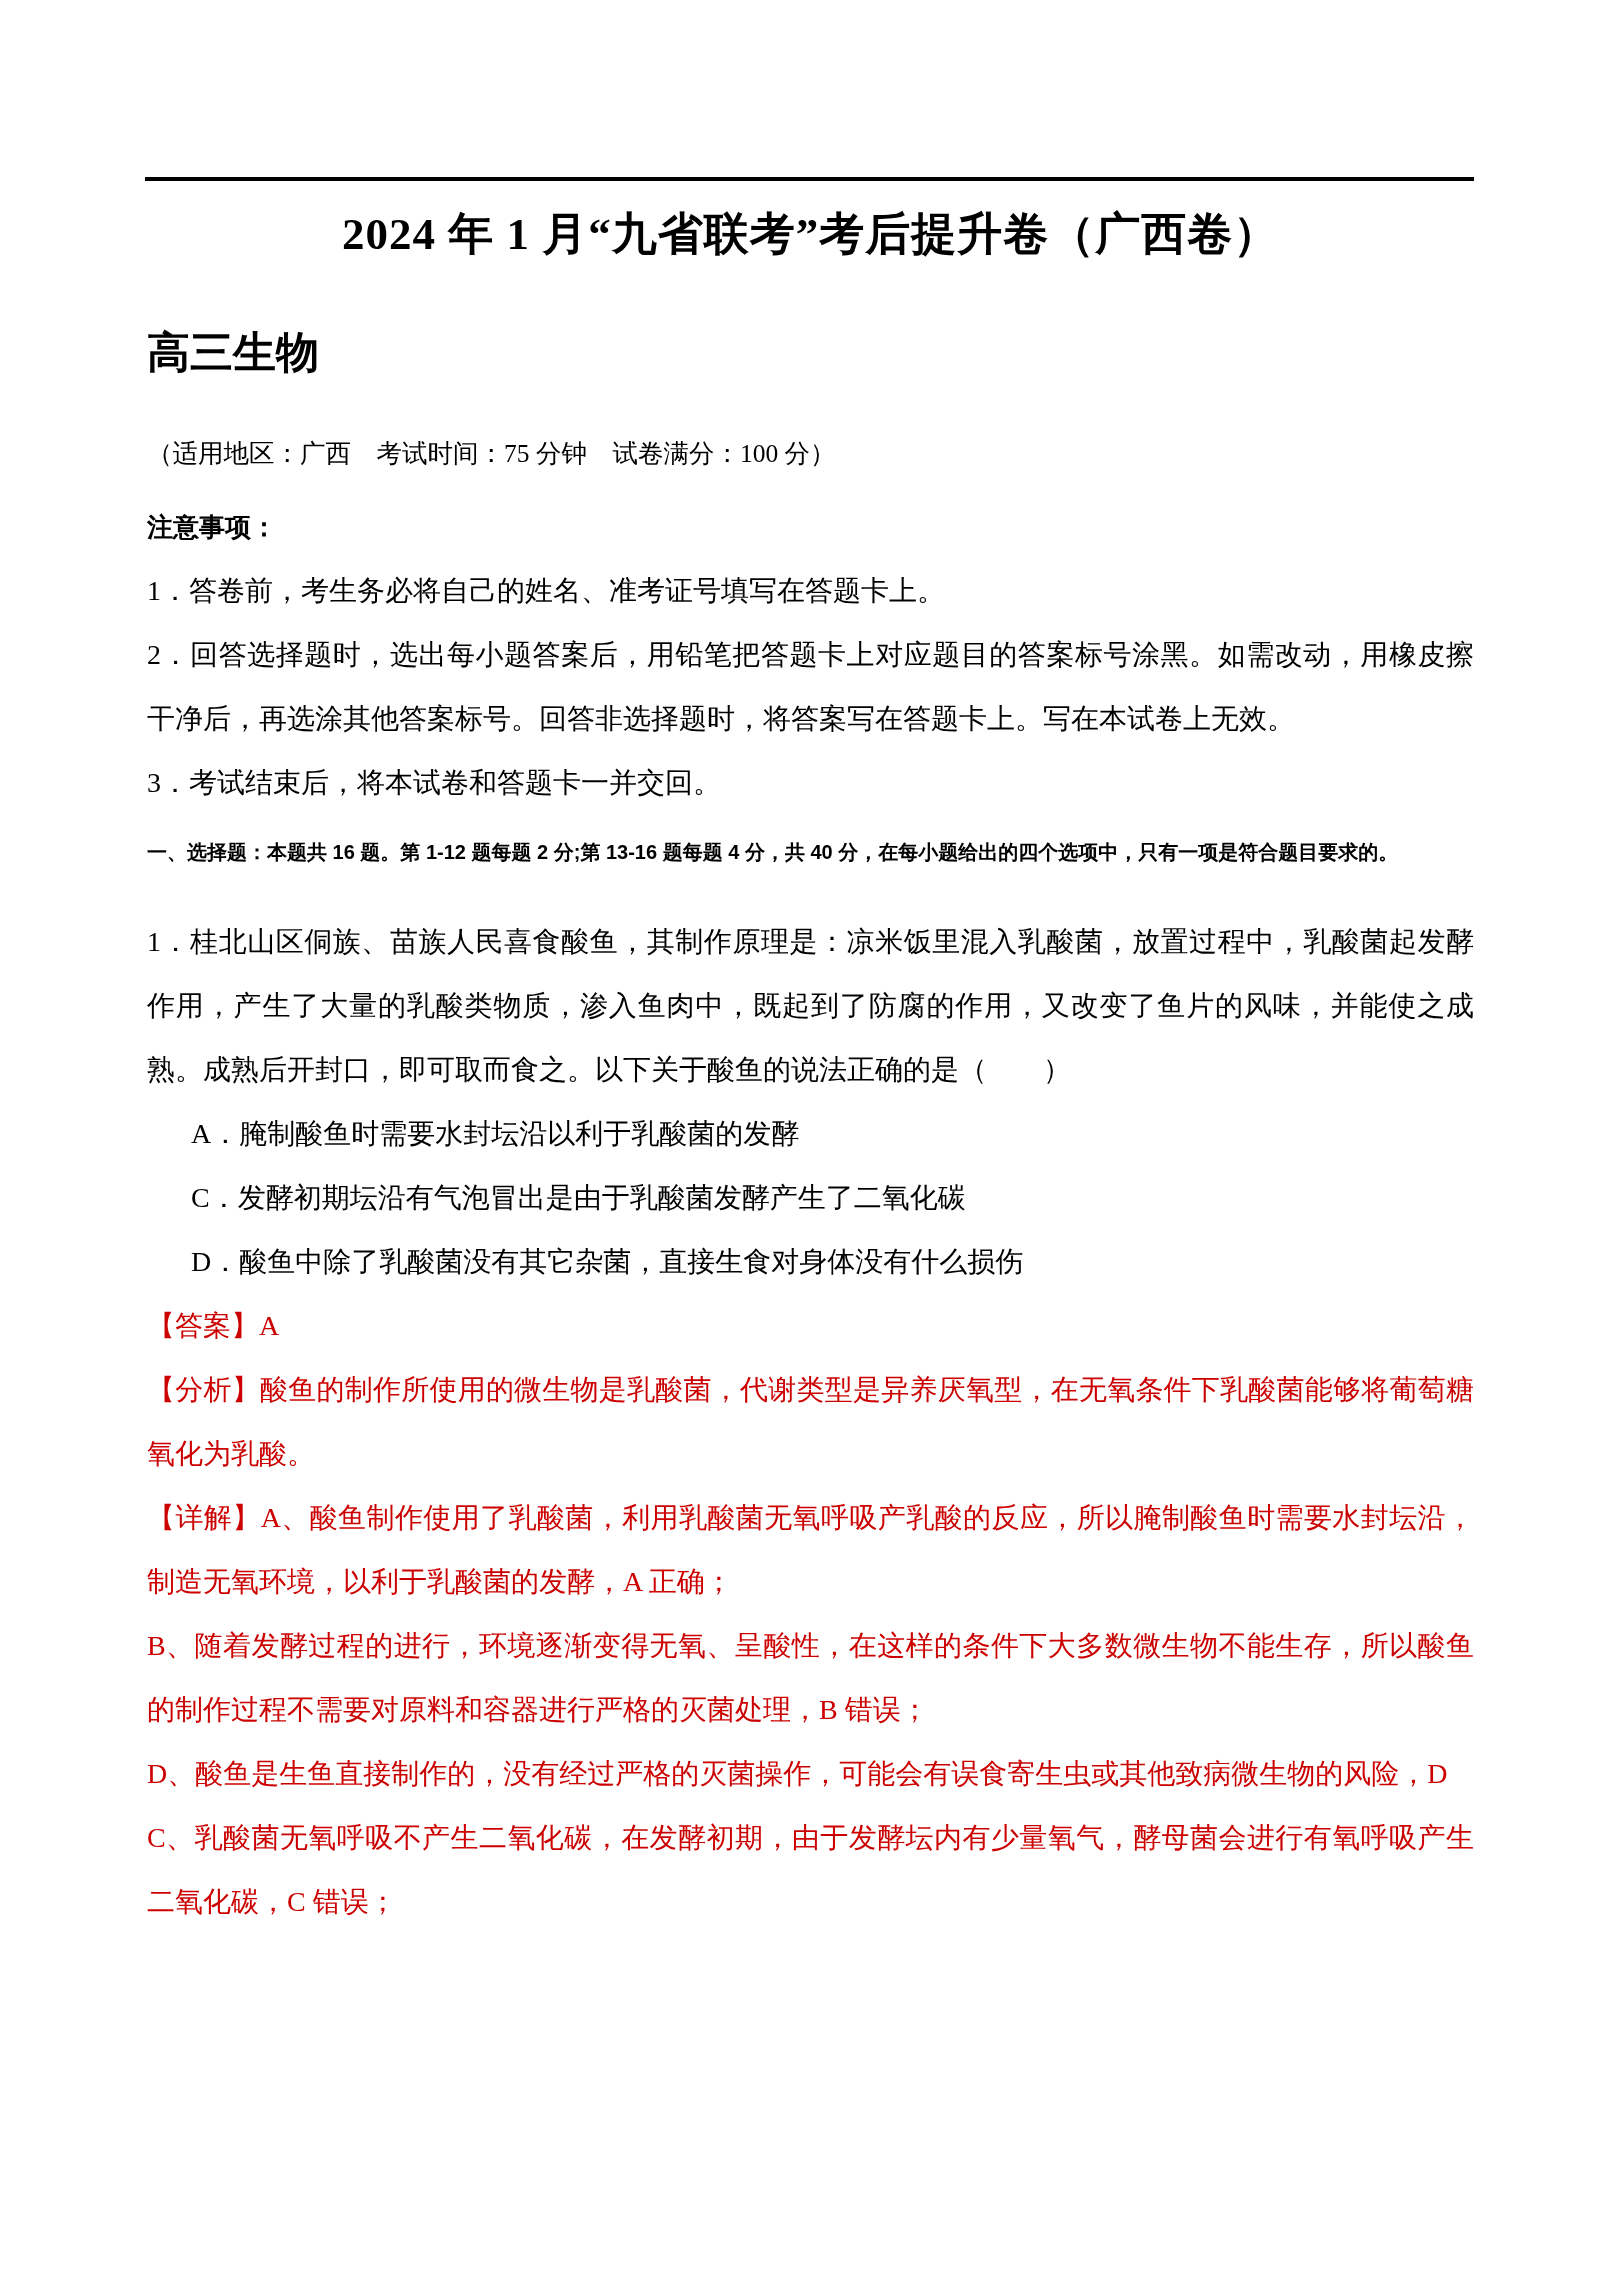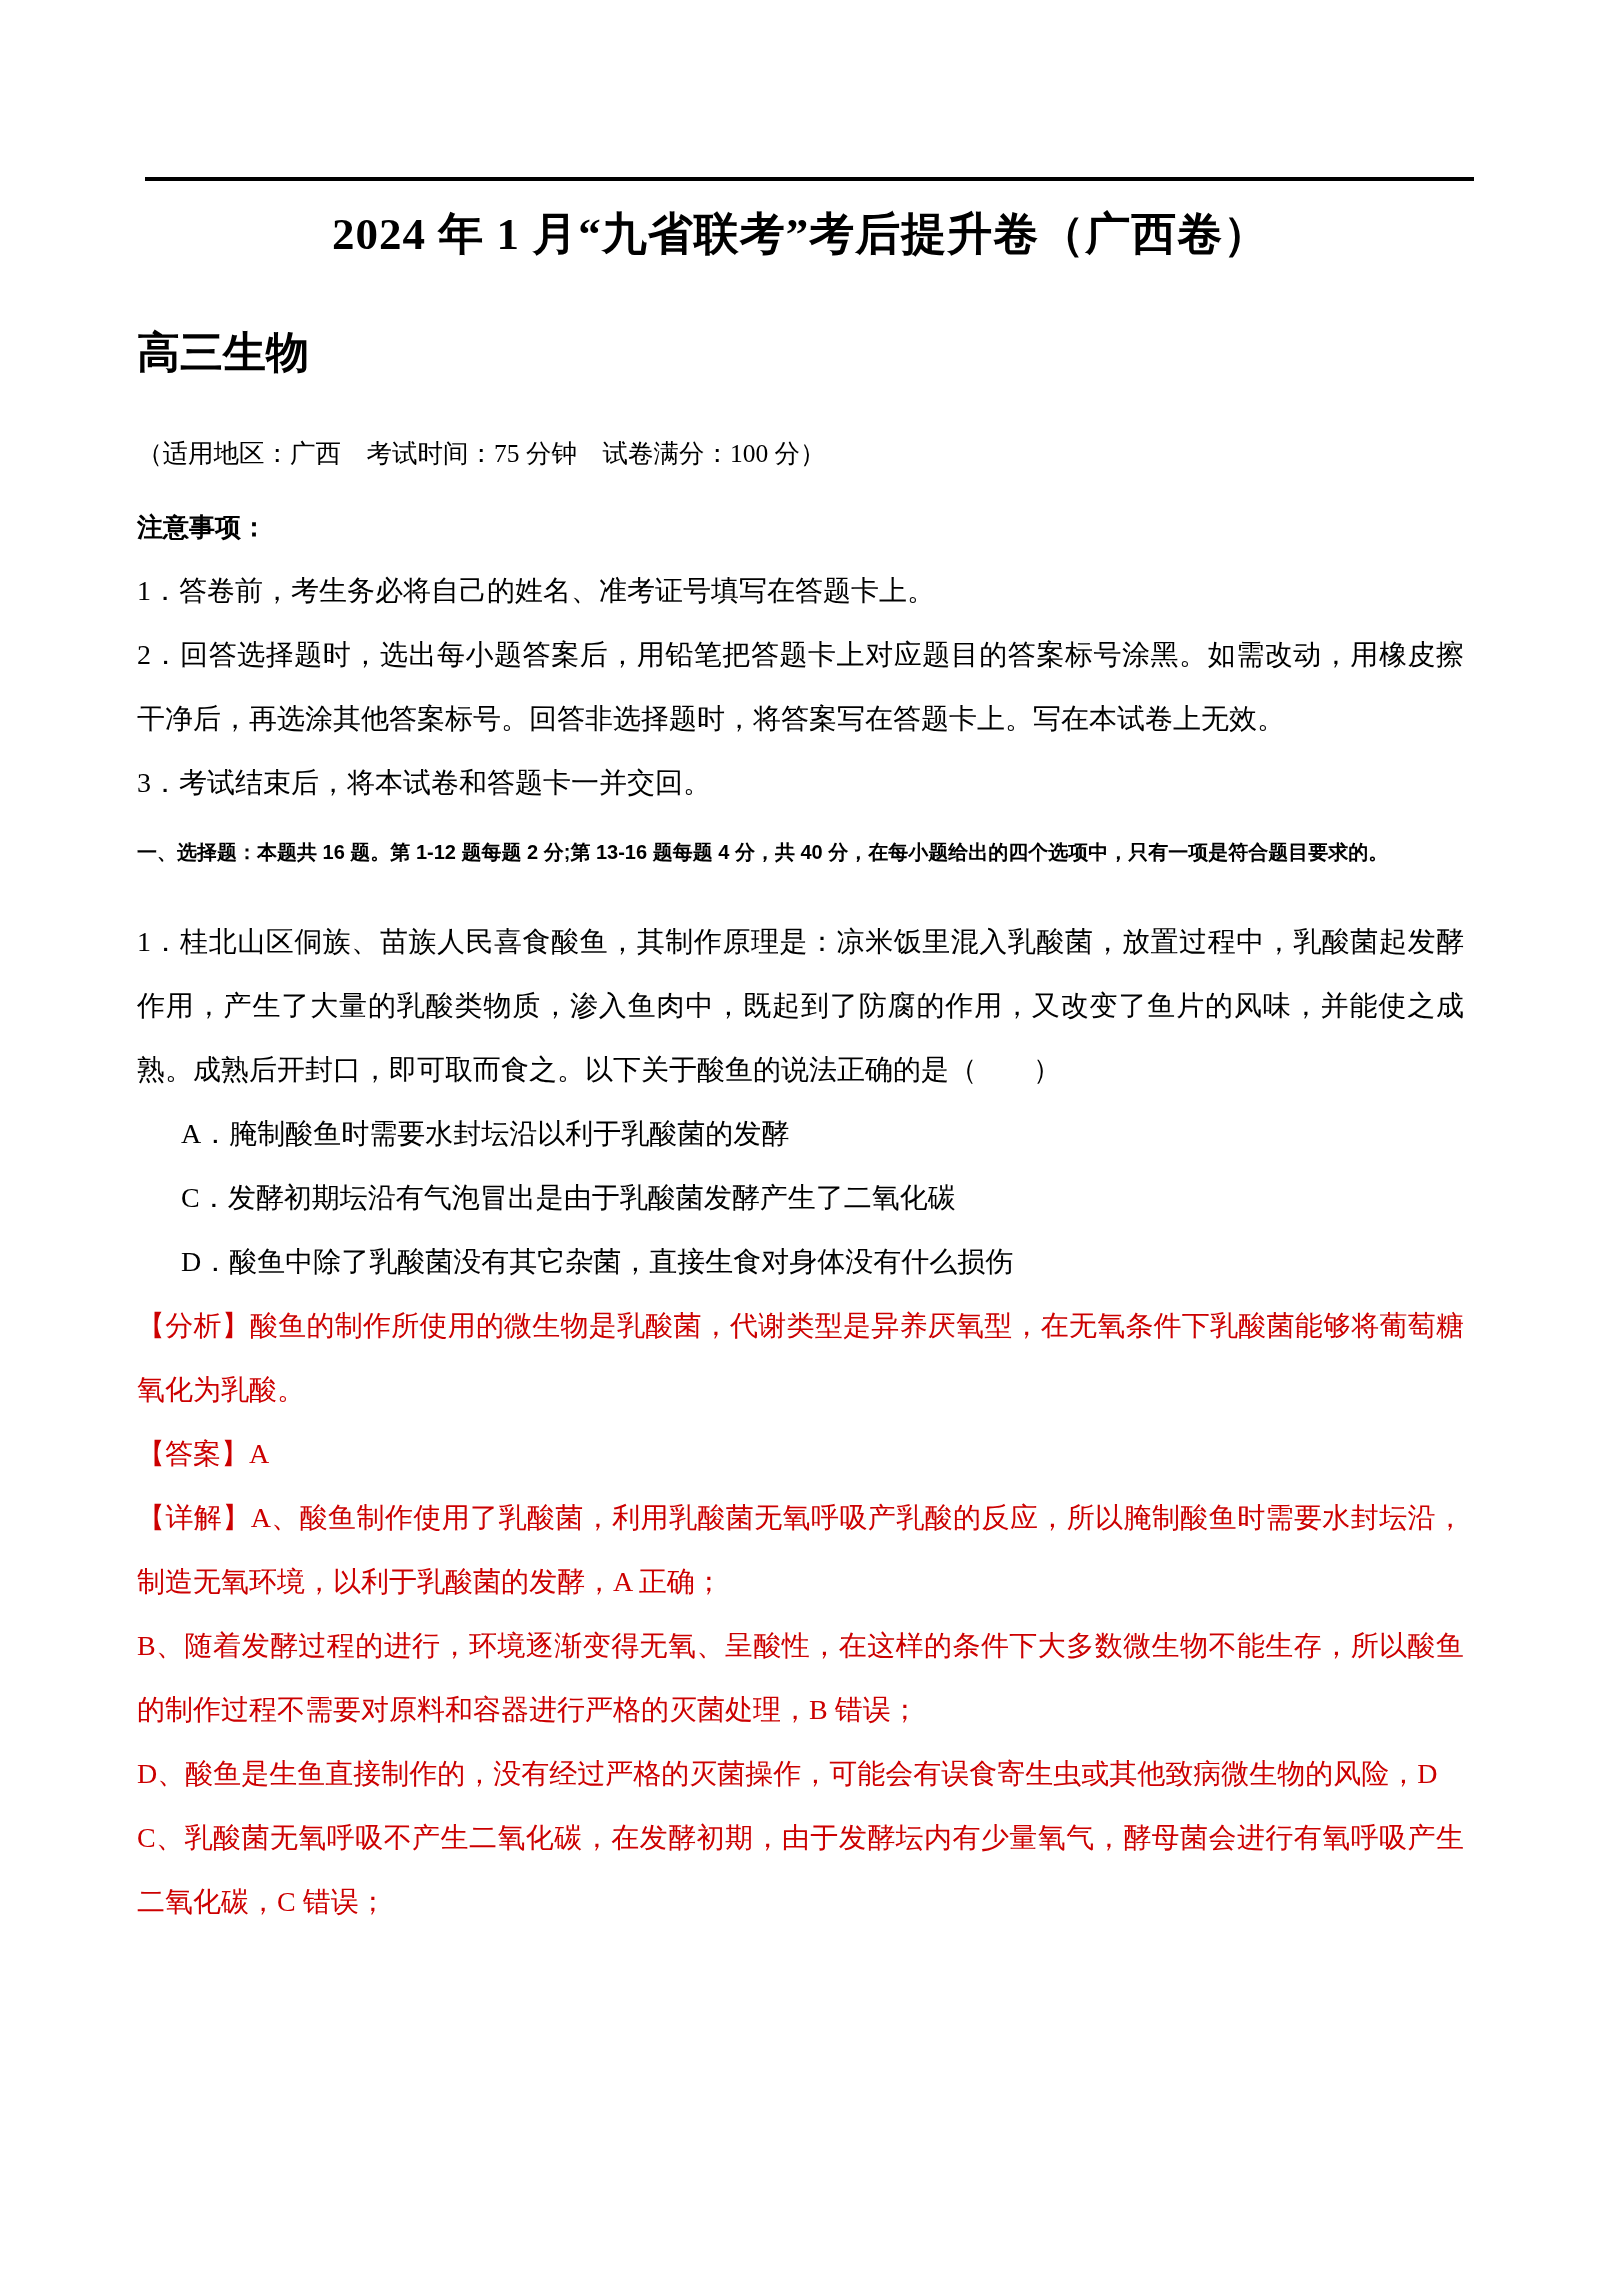--- a/index.html
+++ b/index.html
@@ -16,21 +16,21 @@
   .header-rule {
     position: absolute;
     left: 145px;
     top: 177px;
     width: 1329px;
     height: 3.9px;
     background: #000000;
   }
   .content {
     position: absolute;
-    left: 137px;
+    left: 147px;
     top: 191px;
     width: 1327px;
   }
   .title {
     font-size: 45px;
     font-weight: bold;
     text-align: center;
     margin: 13.7px 0 0 0;
     line-height: 59px;
     letter-spacing: 1px;
@@ -91,23 +91,23 @@
     <p class="para">3．考试结束后，将本试卷和答题卡一并交回。</p>
 
     <p class="section-header">一、选择题：本题共 16 题。第 1-12 题每题 2 分;第 13-16 题每题 4 分，共 40 分，在每小题给出的四个选项中，只有一项是符合题目要求的。</p>
 
     <p class="para stem">1．桂北山区侗族、苗族人民喜食酸鱼，其制作原理是：凉米饭里混入乳酸菌，放置过程中，乳酸菌起发酵作用，产生了大量的乳酸类物质，渗入鱼肉中，既起到了防腐的作用，又改变了鱼片的风味，并能使之成熟。成熟后开封口，即可取而食之。以下关于酸鱼的说法正确的是（　　）</p>
 
     <p class="para option">A．腌制酸鱼时需要水封坛沿以利于乳酸菌的发酵</p>
     <p class="para option">C．发酵初期坛沿有气泡冒出是由于乳酸菌发酵产生了二氧化碳</p>
     <p class="para option">D．酸鱼中除了乳酸菌没有其它杂菌，直接生食对身体没有什么损伤</p>
 
+    <p class="para red"><span>【答案】</span><span>A</span></p>
+
     <p class="para red"><span>【分析】</span><span>酸鱼的制作所使用的微生物是乳酸菌，代谢类型是异养厌氧型，在无氧条件下乳酸菌能够将葡萄糖氧化为乳酸。</span></p>
-
-    <p class="para red"><span>【答案】</span><span>A</span></p>
 
     <p class="para red"><span>【详解】</span><span>A、酸鱼制作使用了乳酸菌，利用乳酸菌无氧呼吸产乳酸的反应，所以腌制酸鱼时需要水封坛沿，制造无氧环境，以利于乳酸菌的发酵，A 正确；</span></p>
     <p class="para red">B、随着发酵过程的进行，环境逐渐变得无氧、呈酸性，在这样的条件下大多数微生物不能生存，所以酸鱼的制作过程不需要对原料和容器进行严格的灭菌处理，B 错误；</p>
     <p class="para red">D、酸鱼是生鱼直接制作的，没有经过严格的灭菌操作，可能会有误食寄生虫或其他致病微生物的风险，D</p>
     <p class="para red">C、乳酸菌无氧呼吸不产生二氧化碳，在发酵初期，由于发酵坛内有少量氧气，酵母菌会进行有氧呼吸产生二氧化碳，C 错误；</p>
 
   </div>
 </div>
 
 

